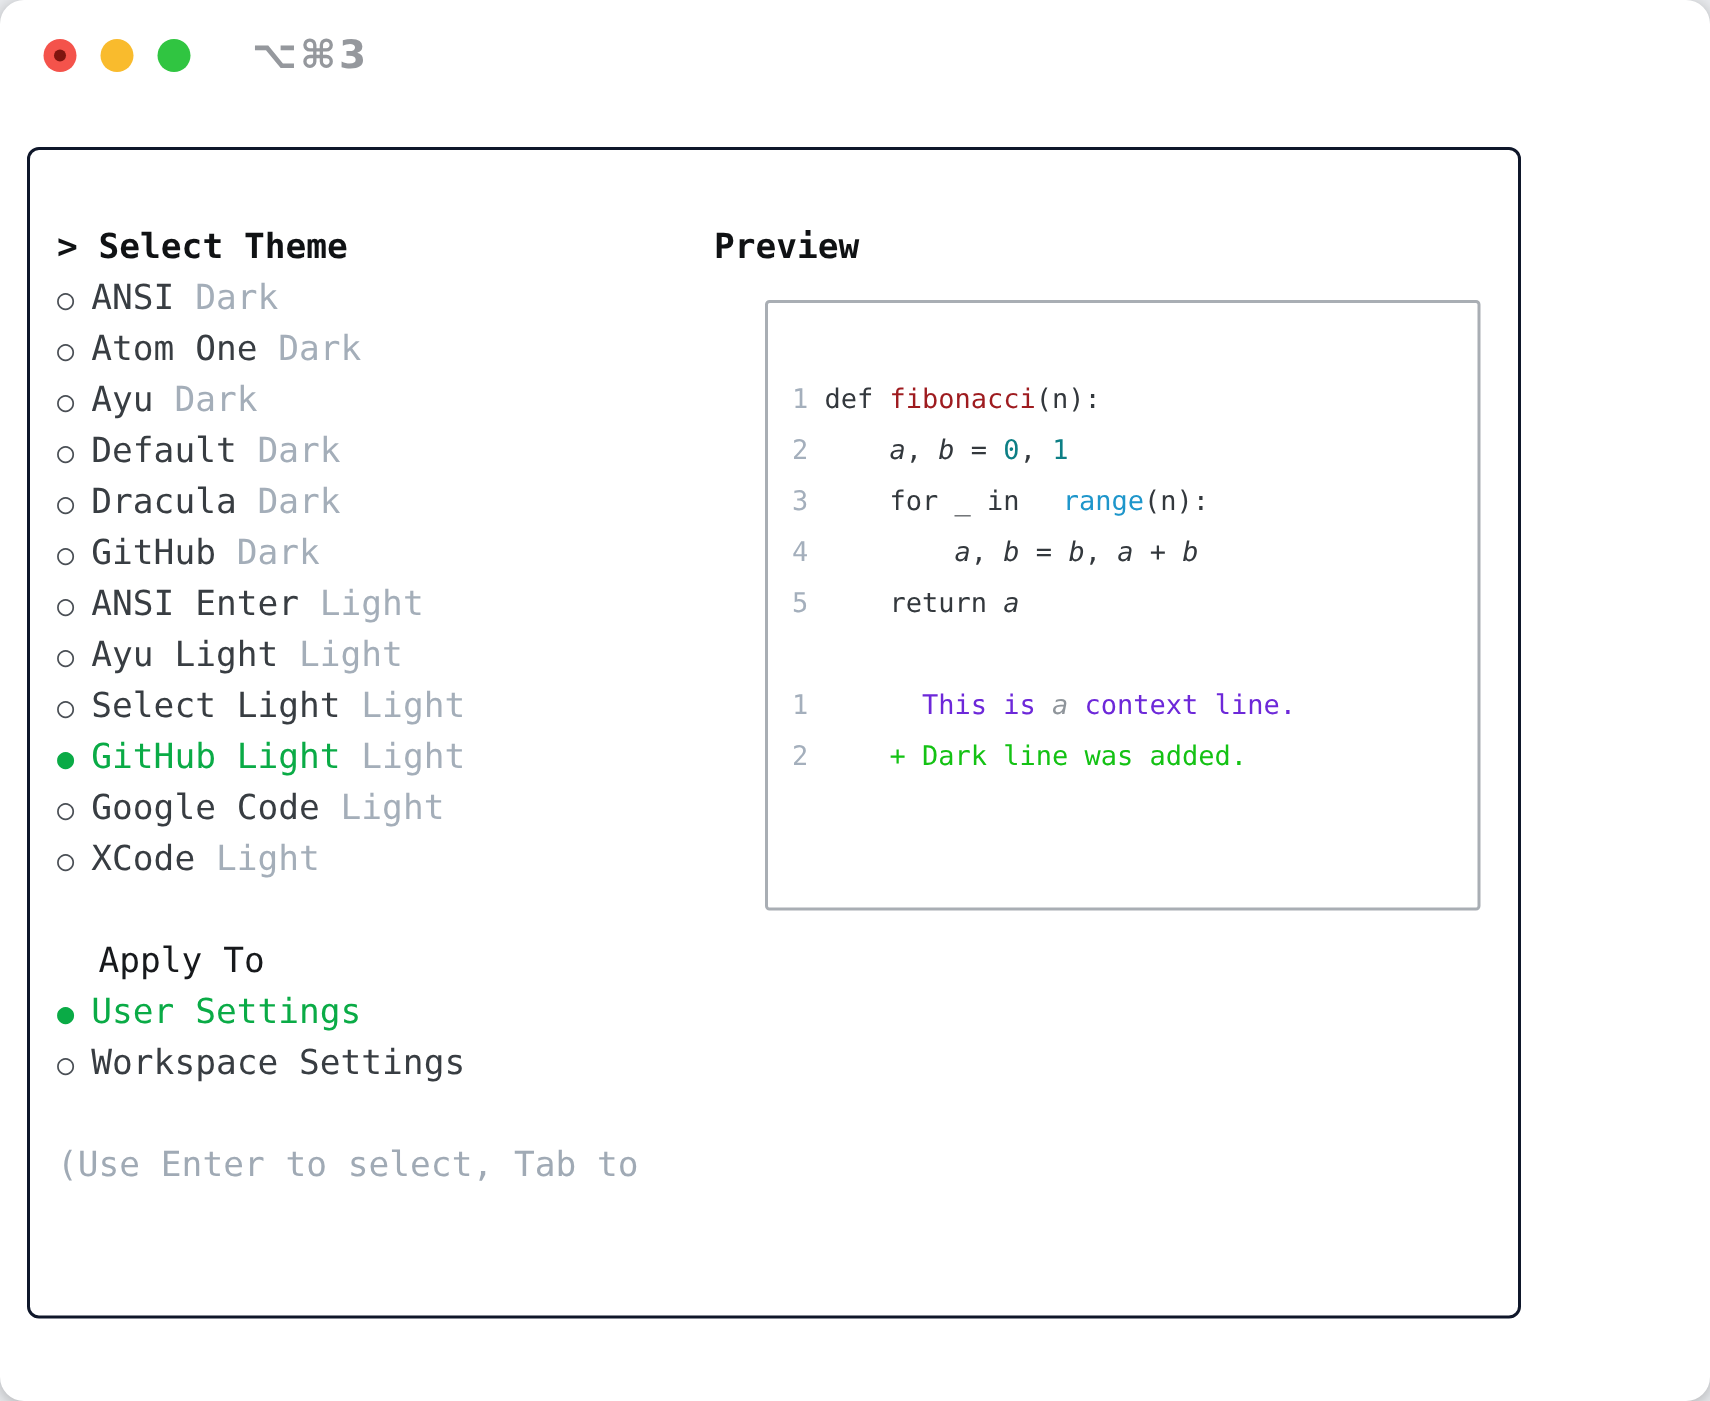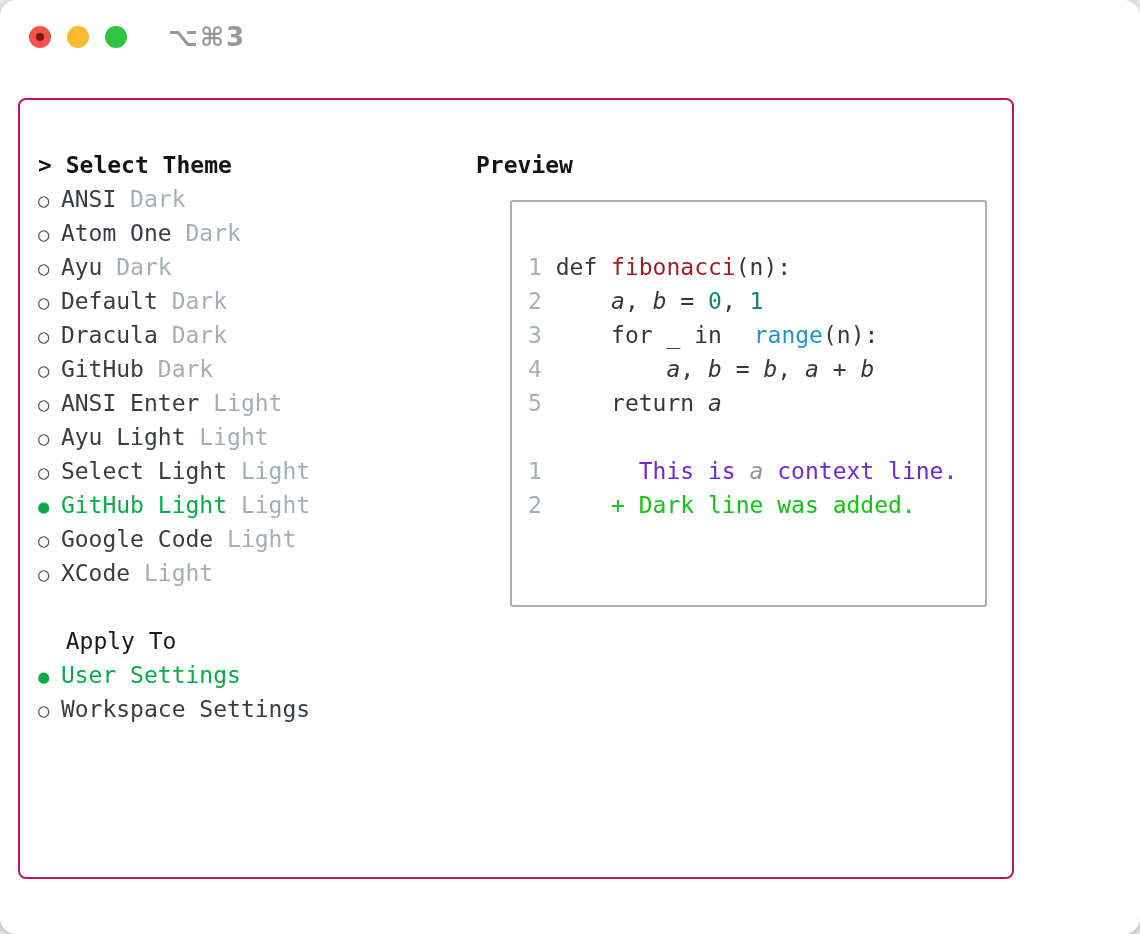--- a/index.html
+++ b/index.html
@@ -17,21 +17,21 @@
   .tl-btn.b2 { left:105px; }
   .tl-dot { position:absolute; left:7px; top:7px; width:8px; height:8px; border-radius:50%; background:#7e150f; }
   .win-title {
     position:absolute; left:168px; top:22px;
     font-size:26px; font-weight:bold; color:#95989d; letter-spacing:2px;
     font-family:"DejaVu Sans","DejaVu Sans Mono",sans-serif;
   }
   
   .panel {
     position:absolute; left:18px; top:98px; width:996px; height:781px;
-    border:2px solid #be185d; border-radius:8px; background:#fff;
+    border:2px solid #0f172a; border-radius:8px; background:#fff;
   }
   .left-col { position:absolute; left:18px; top:48px; font-size:23px; line-height:34px; color:#33383d; }
   .row { height:34px; white-space:pre; }
   .spacer { height:34px; }
   .marker { display:inline-block; width:2ch; color:#4a4f55; }
   .marker.circle { font-size:19px; }
   .prompt { font-weight:bold; color:#101214; }
   .hdr { font-weight:bold; color:#101214; }
   .subhdr { color:#17191c; }
   .name { color:#383d42; }
@@ -39,21 +39,21 @@
   .selected .marker, .selected .name { color:var(--green); }
   .hint { color:#a0aab5; white-space:pre; }
   :root { --green:#0aab46; }
   
   .preview-title { position:absolute; left:456px; top:48px; font-size:23px; line-height:34px; font-weight:bold; color:#101214; }
   .preview-box {
     position:absolute; left:490px; top:100px; width:477px; height:407px;
     border:2px solid #a9aeb4; border-radius:3px; background:#fff;
     padding:48px 0 0 16px; overflow:hidden;
   }
-  .cline { font-size:23px; line-height:34px; white-space:pre; }
+  .cline { font-size:18px; line-height:34px; white-space:pre; }
   .lnum { display:inline-block; width:1ch; margin-right:1ch; color:#a4afbc; }
   .s-plain { color:#33383d; }
   .s-func { color:#9e1b1f; }
   .s-num { color:#0d7f85; }
   .s-builtin { color:#1e96cb;margin-left:18px; }
   .s-var { color:#33383d; font-style:italic; }
   .s-ctx { color:#6d28d9; }
   .s-ctx-var { color:#8f959b; font-style:italic; }
   .s-del { color:#c4382a; }
   .s-add { color:#14c214; }
@@ -90,20 +90,21 @@
           <div class="row"><span class="marker circle">○</span><span class="name">Google Code</span><span class="tag">Light</span></div>
           <div class="row"><span class="marker circle">○</span><span class="name">XCode</span><span class="tag">Light</span></div>
         </div>
       <div class="spacer"></div>
       <div class="row"><span class="marker"> </span><span class="subhdr">Apply To</span></div>
       <div>
           <div class="row selected"><span class="marker circle">●</span><span class="name">User Settings</span></div>
           <div class="row"><span class="marker circle">○</span><span class="name">Workspace Settings</span></div>
         </div>
       <div class="spacer"></div>
+      <div class="hint">(Use Enter to select, Tab to</div>
     </div>
 
     <div class="preview-title">Preview</div>
     <div class="preview-box">
         <div class="cline"><span class="lnum">1</span><span class="s-plain">def </span><span class="s-func">fibonacci</span><span class="s-plain">(n):</span></div>
         <div class="cline"><span class="lnum">2</span><span class="s-plain">    </span><span class="s-var">a</span><span class="s-plain">, </span><span class="s-var">b</span><span class="s-plain"> = </span><span class="s-num">0</span><span class="s-plain">, </span><span class="s-num">1</span></div>
         <div class="cline"><span class="lnum">3</span><span class="s-plain">    for _ in </span><span class="s-builtin">range</span><span class="s-plain">(n):</span></div>
         <div class="cline"><span class="lnum">4</span><span class="s-plain">        </span><span class="s-var">a</span><span class="s-plain">, </span><span class="s-var">b</span><span class="s-plain"> = </span><span class="s-var">b</span><span class="s-plain">, </span><span class="s-var">a</span><span class="s-plain"> + </span><span class="s-var">b</span></div>
         <div class="cline"><span class="lnum">5</span><span class="s-plain">    return </span><span class="s-var">a</span></div>
         <div class="cline"><span class="lnum"></span></div>

